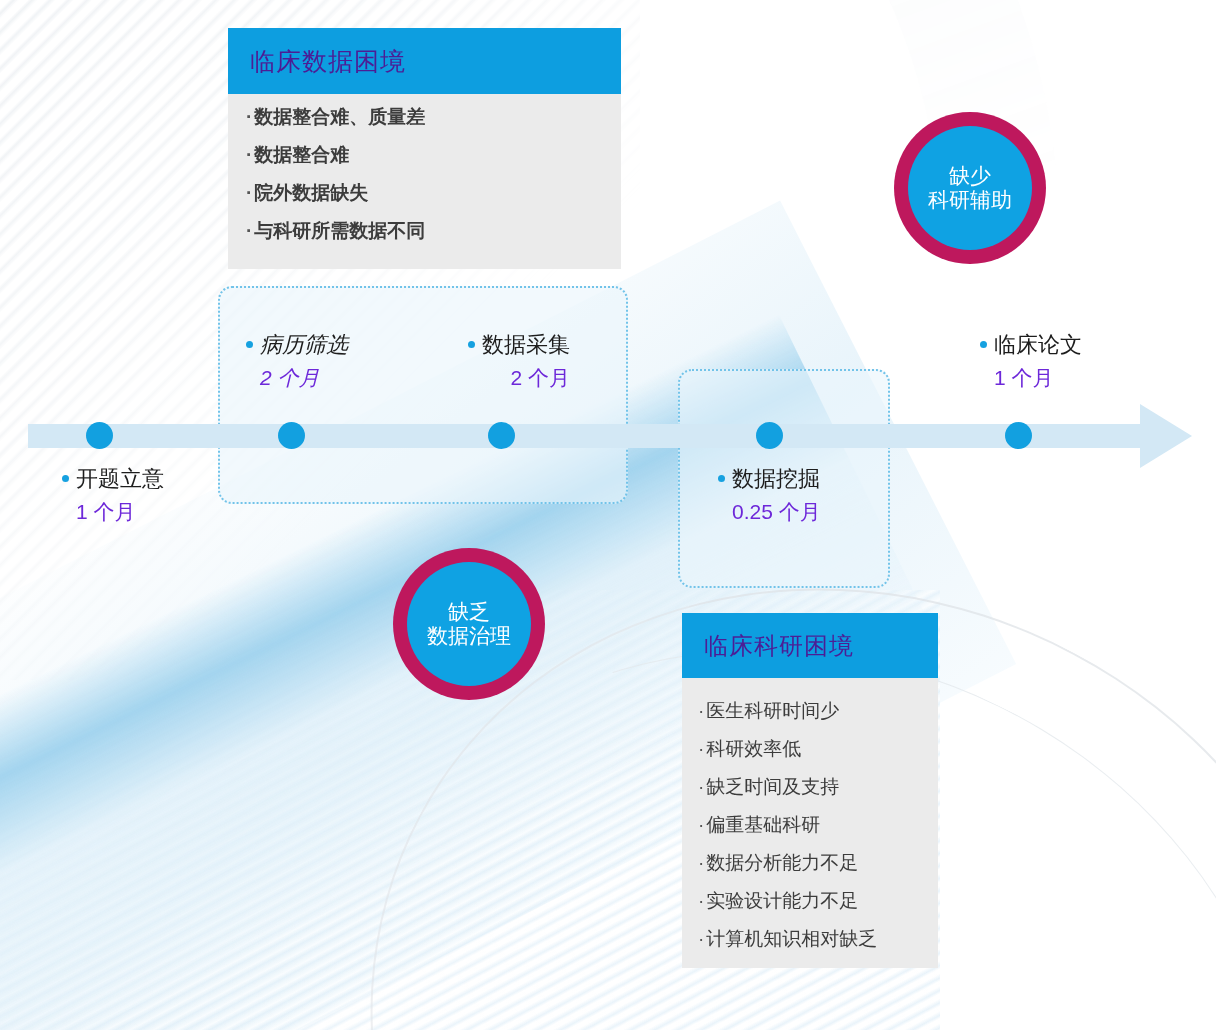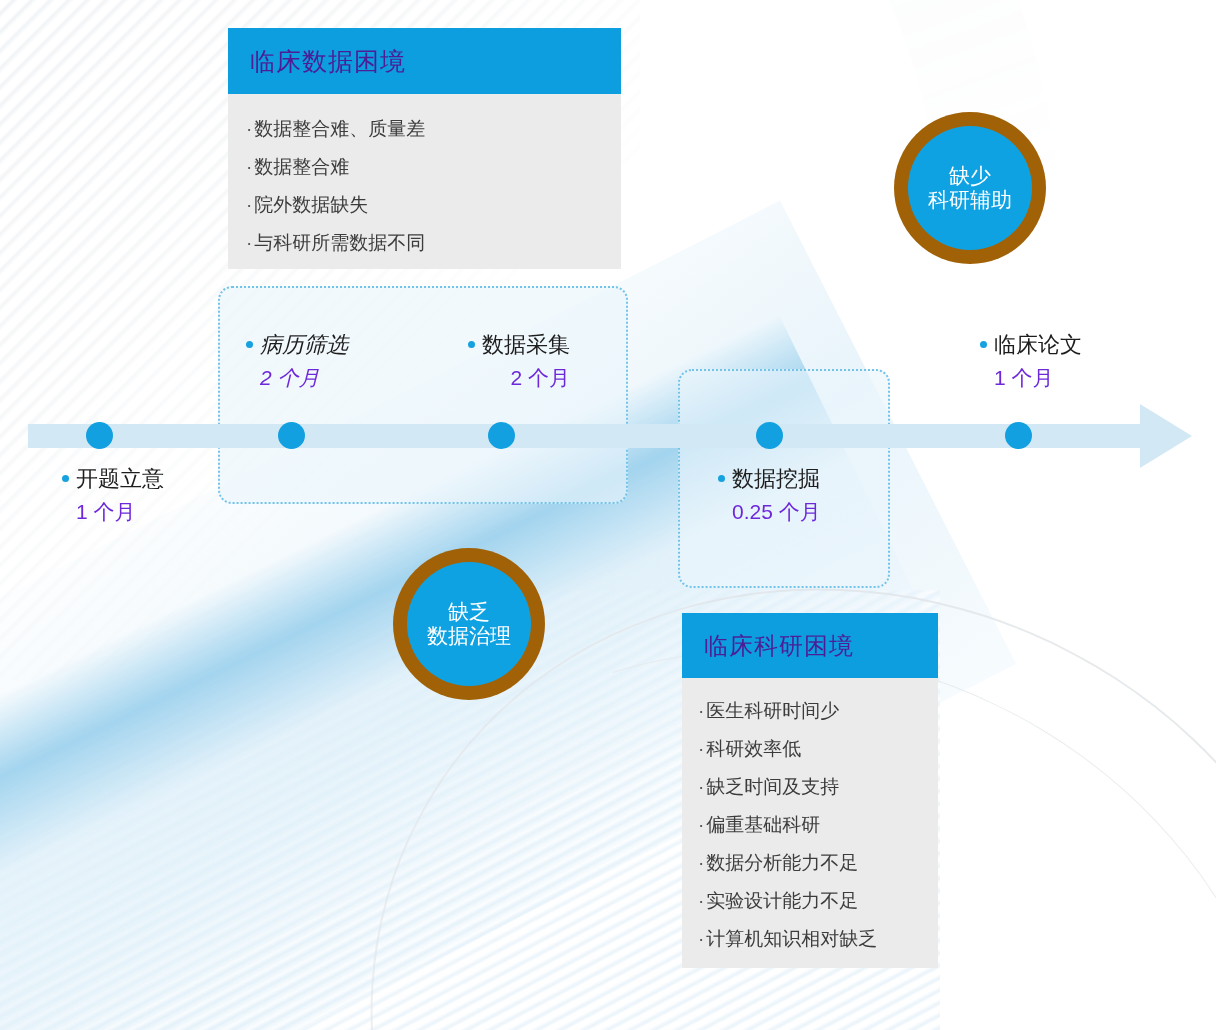--- a/index.html
+++ b/index.html
@@ -103,32 +103,32 @@
     line-height:38px;
     white-space:nowrap;
   }
   .info-card .card-body .bullet-line .dot{
     color:#555;
     margin-right:2px;
   }
 
   #card-clinical-data{left:228px;top:28px;width:393px;}
   #card-clinical-data .card-header{height:66px;}
-  #card-clinical-data .card-body{height:175px;padding-top:16px;}
+  #card-clinical-data .card-body{height:175px;padding-top:4px;font-weight:bold;}
 
   #card-research-dilemma{left:682px;top:613px;width:256px;}
   #card-research-dilemma .card-header{height:65px;font-size:24px;}
   #card-research-dilemma .card-body{height:290px;padding:14px 14px 10px 16px;}
   #card-research-dilemma .bullet-line{font-size:19px;line-height:38px;}
 
   
   .badge{
     position:absolute;
     border-radius:50%;
-    background:#a16207;
+    background:#be185d;
     display:flex;align-items:center;justify-content:center;
   }
   .badge .badge-inner{
     border-radius:50%;
     background:#0fa2e3;
     color:#ffffff;
     display:flex;flex-direction:column;
     align-items:center;justify-content:center;
     text-align:center;
     line-height:1.15;

